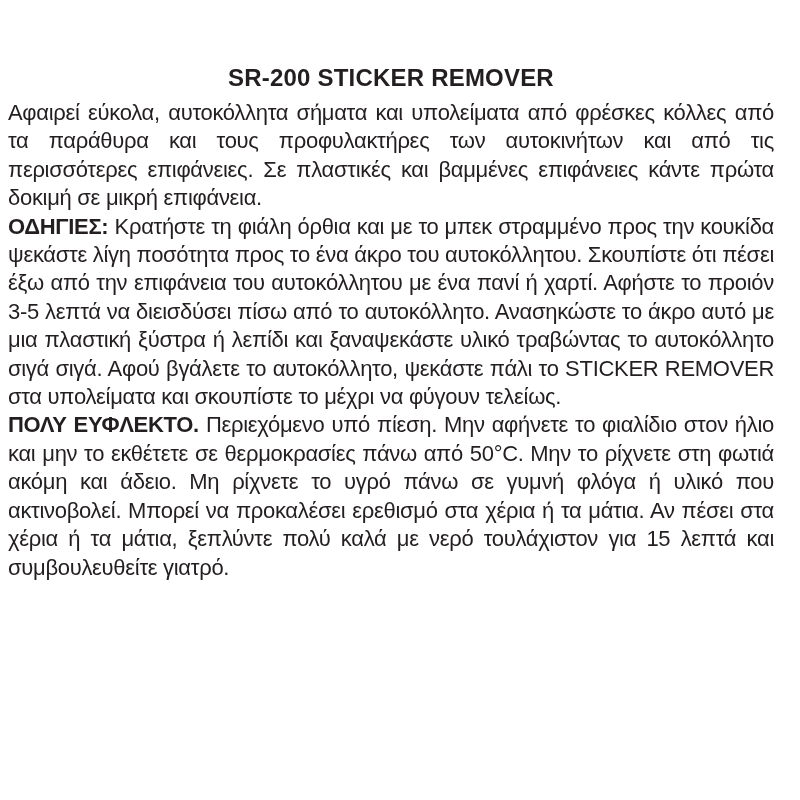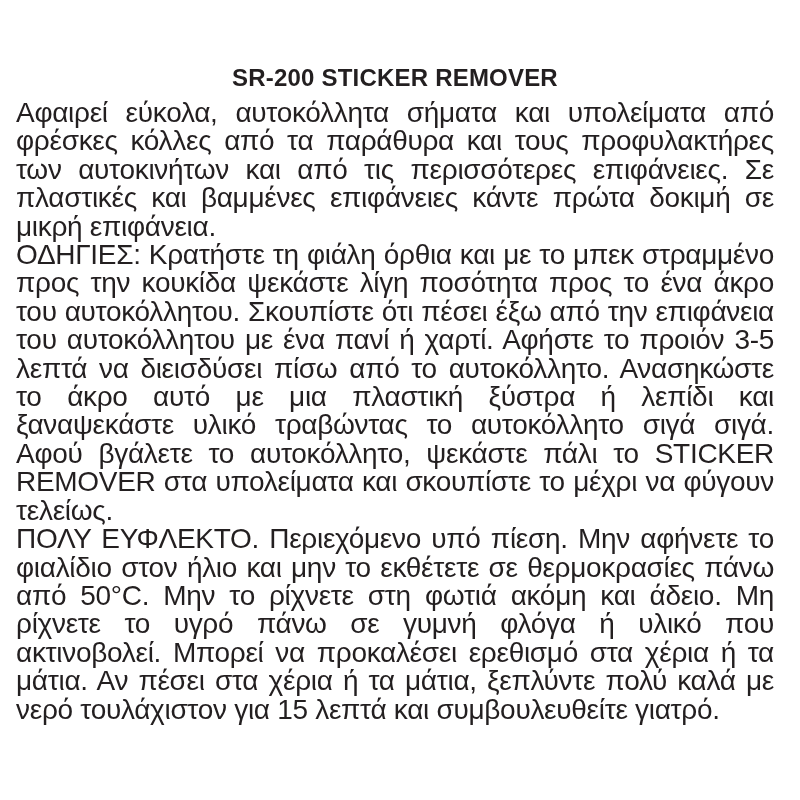--- a/index.html
+++ b/index.html
@@ -9,39 +9,39 @@
   }
   .page {
     position: relative;
     width: 800px;
     height: 800px;
     background: #ffffff;
     overflow: hidden;
     font-family: "Liberation Sans", sans-serif;
     color: #231f20;
     box-sizing: border-box;
-    padding: 64px 26px 0 16px;
+    padding: 64px 26px 0 8px;
   }
   .title {
     margin: 0 0 7px 0;
     text-align: center;
     font-size: 24px;
     font-weight: 700;
     letter-spacing: 0.2px;
     line-height: 28px;
   }
   .body-text p.para {
     margin: 0;
-    font-size: 28px;
+    font-size: 22px;
     line-height: 28.4px;
     text-align: justify;
     letter-spacing: -0.3px;
   }
   .para .lead {
-    font-weight: 400;
+    font-weight: 700;
   }
   .footer {
     margin-top: 44px;
   }
   .footer .footer-line {
     font-size: 23px;
     font-weight: 700;
     line-height: 32px;
     white-space: nowrap;
     transform: scaleX(0.86);

